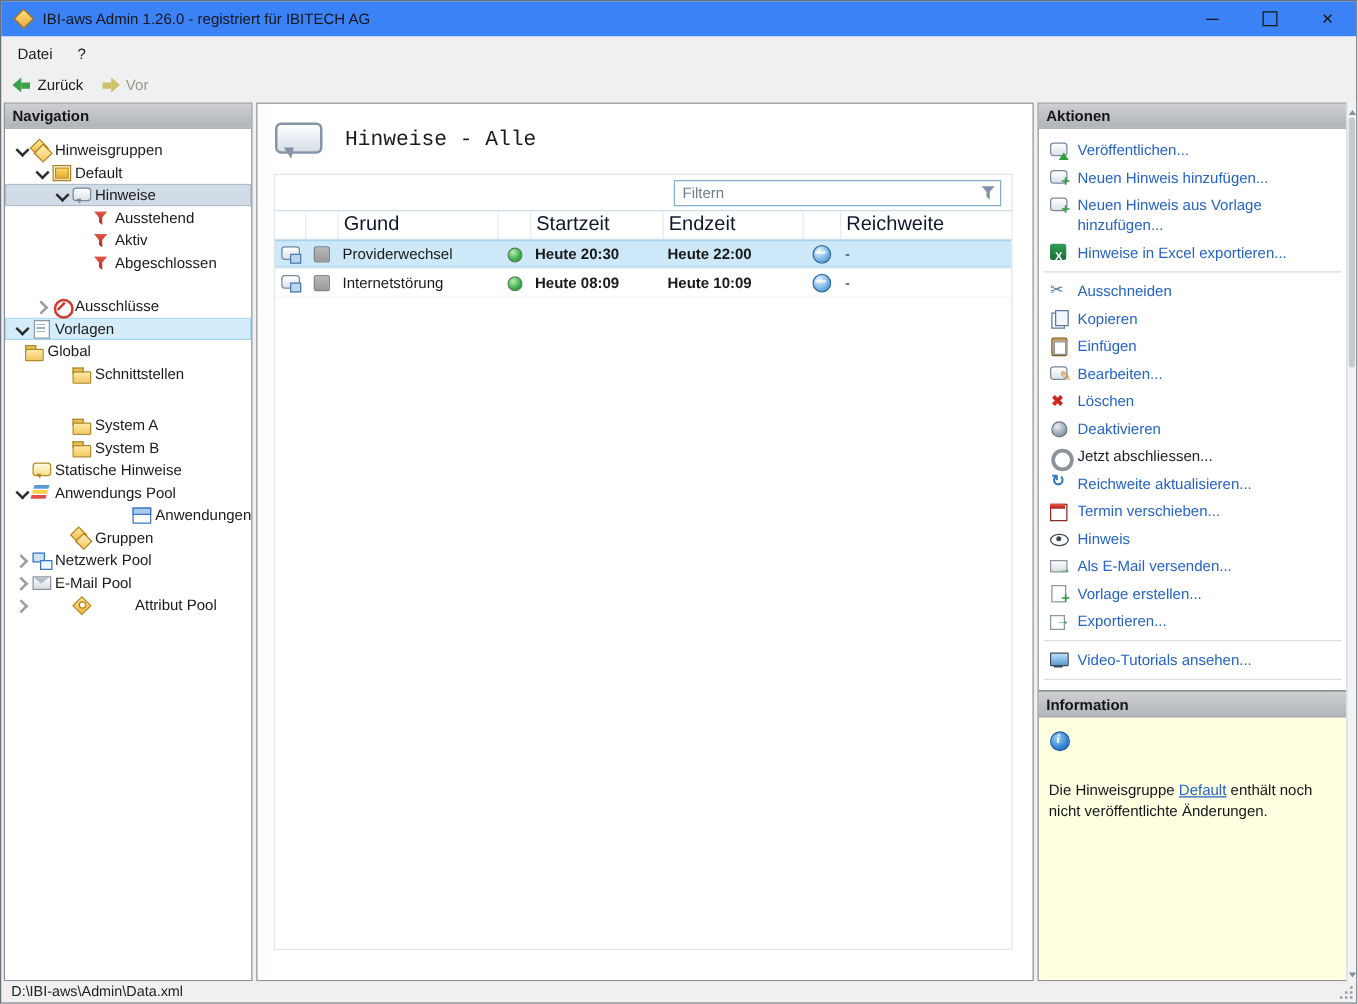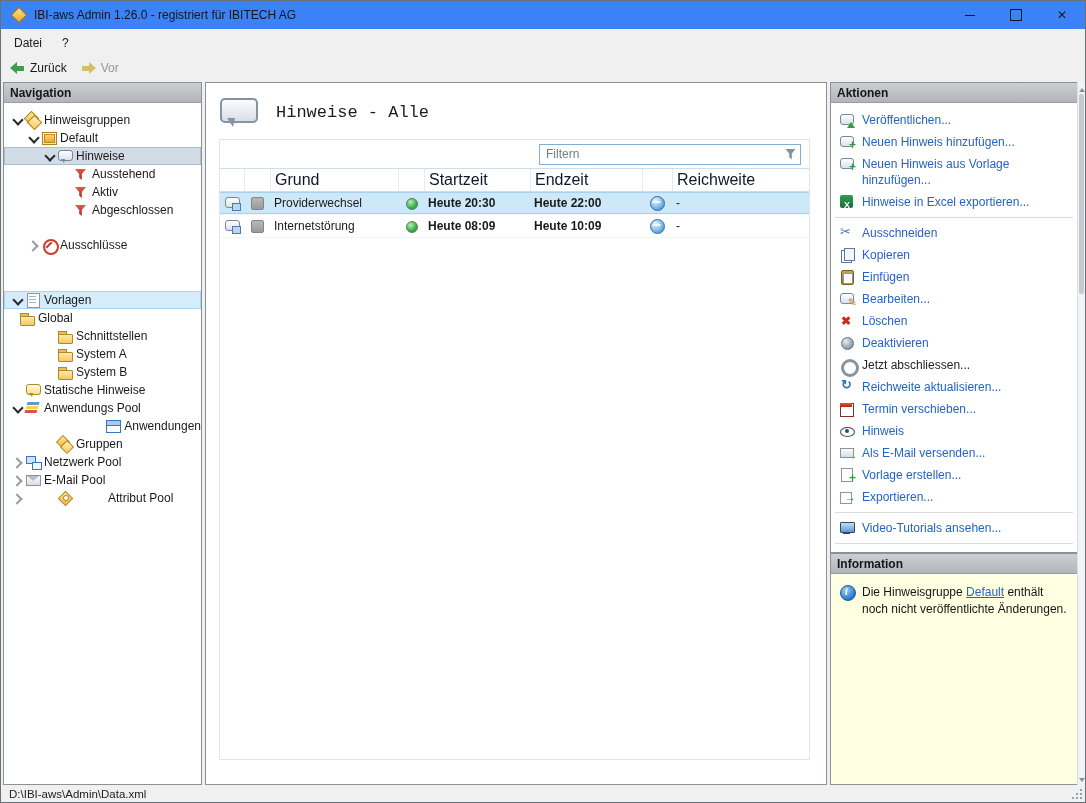--- a/index.html
+++ b/index.html
@@ -163,21 +163,21 @@
 
   
   .actions-body { padding-top:6px; overflow:hidden; }
   .a-item { display:flex; gap:7px; padding:3px 6px 3px 8px; align-items:flex-start; color:#2563c4; line-height:16px; cursor:pointer; }
   .a-item.disabled { color:#20242a; cursor:default; }
   .a-label { flex:1; padding-right:2px; }
   .a-sep { height:1px; background:#dcdcdc; margin:4px 4px; }
   .a-overflow { border-top:1px solid #dcdcdc; margin:4px 4px 0 4px; padding:0 6px 2px 0; text-align:right; color:#444; font-weight:bold; }
 
   
-  .info-content { display:flex; gap:7px; padding:10px 8px 0 8px; }
+  .info-content { display:flex; gap:24px; padding:10px 8px 0 8px;flex-direction:column; }
   .info-icon { width:16px; height:16px; position:relative; flex:none; }
   .info-icon::before { content:""; position:absolute; left:0.5px; top:0.5px; width:14px; height:14px; border-radius:50%;
     background:radial-gradient(circle at 35% 30%, #9ed0f5, #2e7fd0 65%, #1a5fa8); border:1px solid #1a5a9e; }
   .info-icon::after { content:"i"; position:absolute; left:0; top:0; width:15px; height:15px; color:#fff;
     font:italic bold 10px "Liberation Serif", serif; text-align:center; line-height:15px; }
   .info-text { font-size:12px; line-height:1.4; color:#15161a; }
   .info-link { color:#2563c4; text-decoration:underline; cursor:pointer; }
 
   
   #edge-scrollbar { position:absolute; right:1px; top:82px; width:8px; bottom:18px; background:#f2f3f4; border-left:1px solid #dadee2; }
@@ -256,36 +256,36 @@
       <div class="tree-item" style="padding-left: 54px;">
         <span class="expander none"></span>
         <span class="icn t-filter"></span>
         <span class="tlabel">Abgeschlossen</span>
       </div>
       <div class="tree-item gap" style="padding-left: 22px;">
         <span class="expander right"></span>
         <span class="icn t-exclusion"></span>
         <span class="tlabel">Ausschlüsse</span>
       </div>
-      <div class="tree-item hl" style="padding-left: 6px; margin-top: 37px;">
+      <div class="tree-item hl" style="padding-left: 6px;">
         <span class="expander down"></span>
         <span class="icn t-template"></span>
         <span class="tlabel">Vorlagen</span>
       </div>
       <div class="tree-item" style="">
         <span class="expander none"></span>
         <span class="icn t-folder"></span>
         <span class="tlabel">Global</span>
       </div>
       <div class="tree-item" style="padding-left: 38px;">
         <span class="expander none"></span>
         <span class="icn t-folder"></span>
         <span class="tlabel">Schnittstellen</span>
       </div>
-      <div class="tree-item" style="padding-left: 38px;">
+      <div class="tree-item" style="padding-left: 38px; margin-top: 23px;">
         <span class="expander none"></span>
         <span class="icn t-folder"></span>
         <span class="tlabel">System A</span>
       </div>
       <div class="tree-item" style="padding-left: 38px;">
         <span class="expander none"></span>
         <span class="icn t-folder"></span>
         <span class="tlabel">System B</span>
       </div>
       <div class="tree-item" style="padding-left: 6px;">

